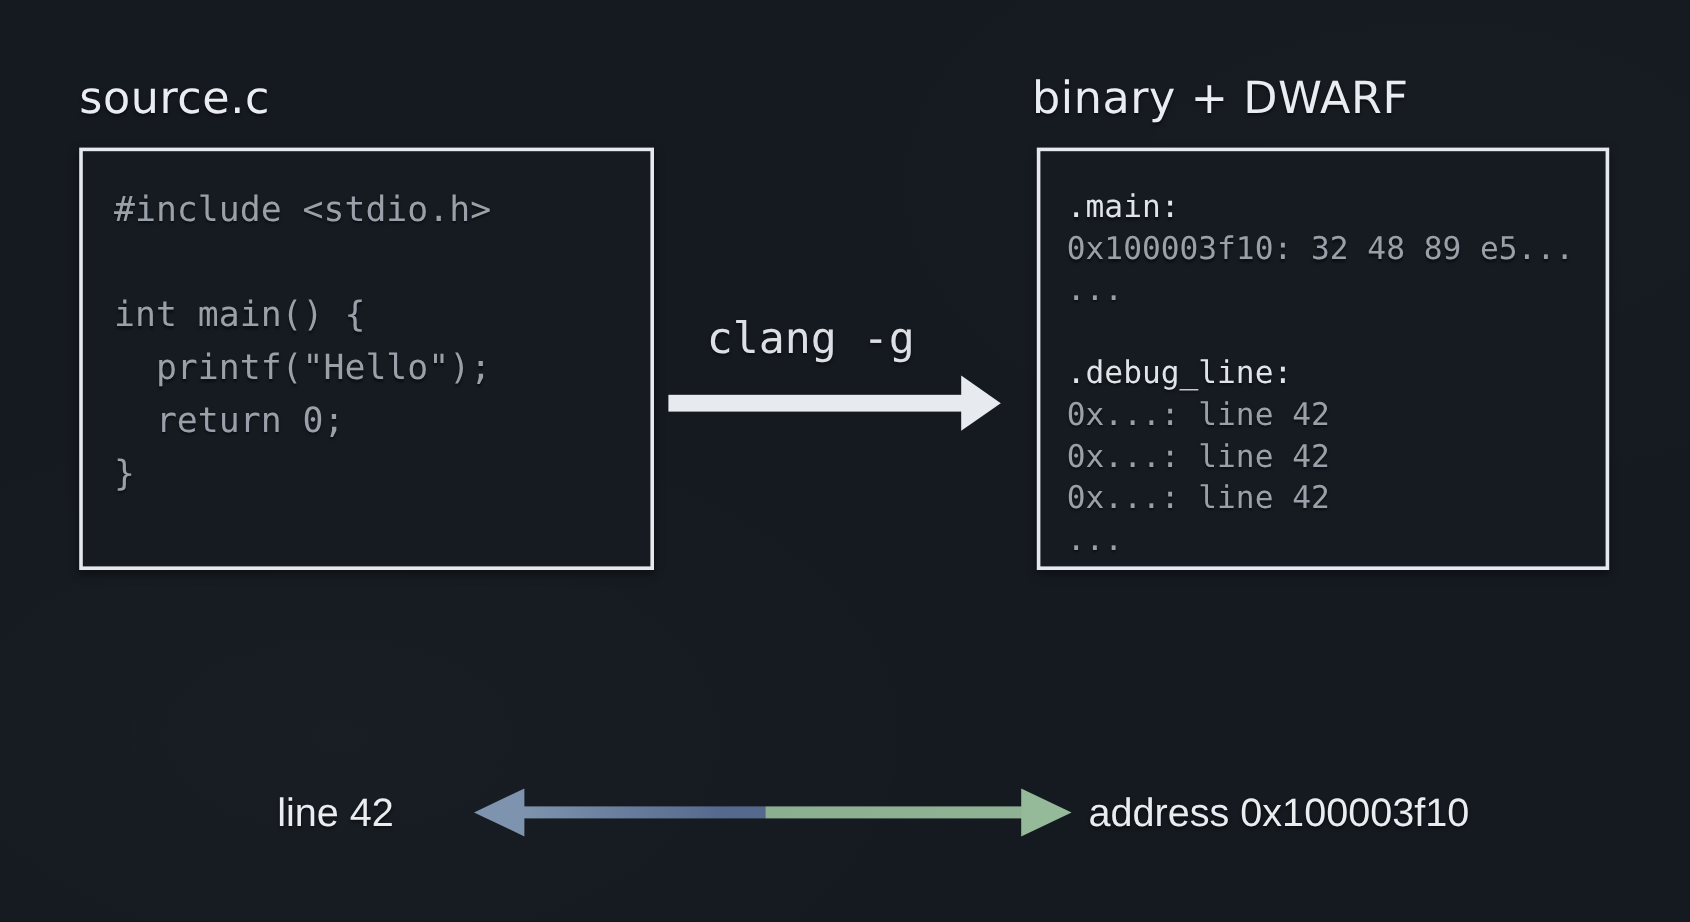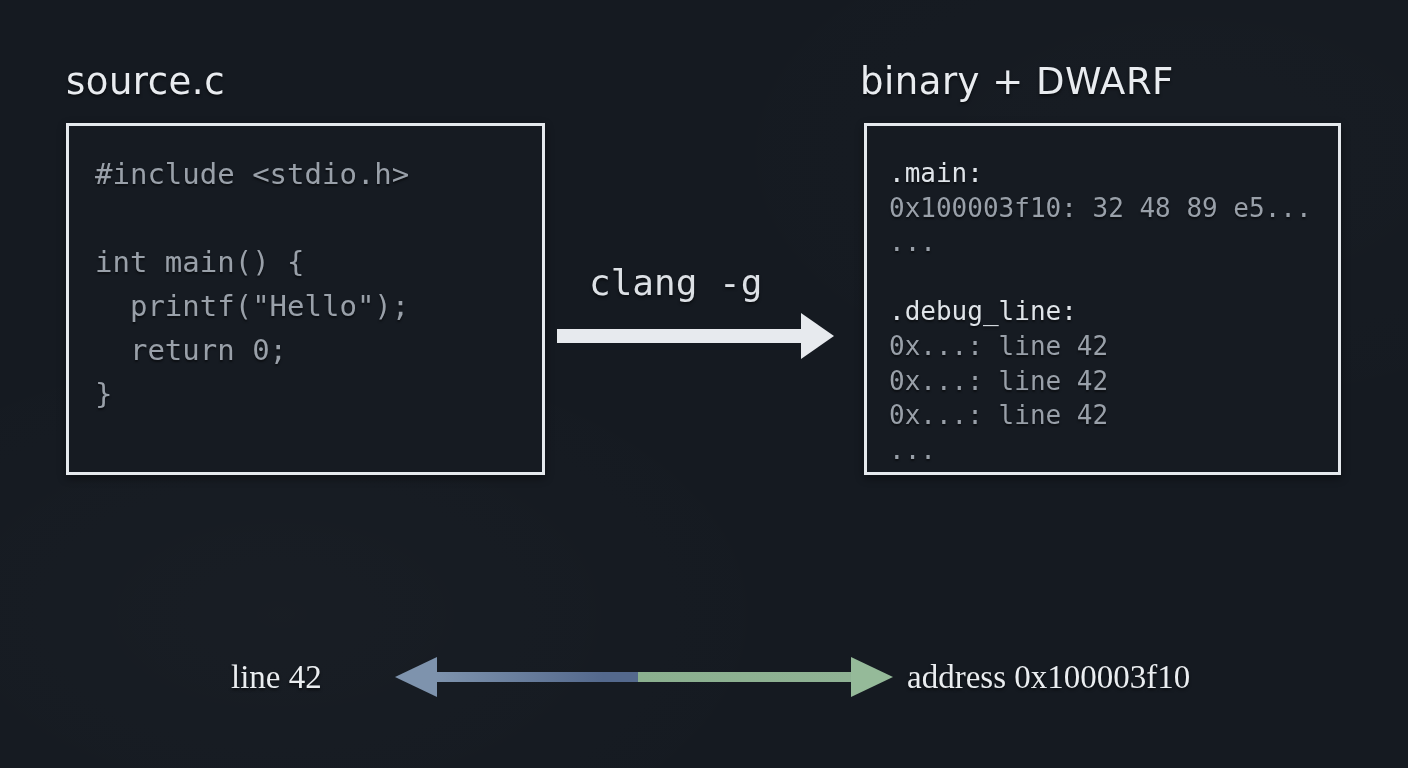--- a/index.html
+++ b/index.html
@@ -77,21 +77,21 @@
     width: 0; height: 0;
     border-top: 23px solid transparent;
     border-bottom: 23px solid transparent;
     border-left: 33px solid #e7eaee;
   }
 
   
   .map-label {
     position: absolute;
     top: 657px;
-    font-family: Liberation Serif, serif;
+    font-family: Liberation Sans, sans-serif;
     font-size: 33px;
     line-height: 40px;
     color: #eaedf0;
     white-space: pre;
     text-shadow: 0 2px 3px rgba(0,0,0,0.55);
   }
   .map-label.line-side { left: 231px; }
   .map-label.addr-side { left: 907px; }
 
   .double-arrow { position: absolute; left: 395px; top: 657px; width: 498px; height: 40px; }

